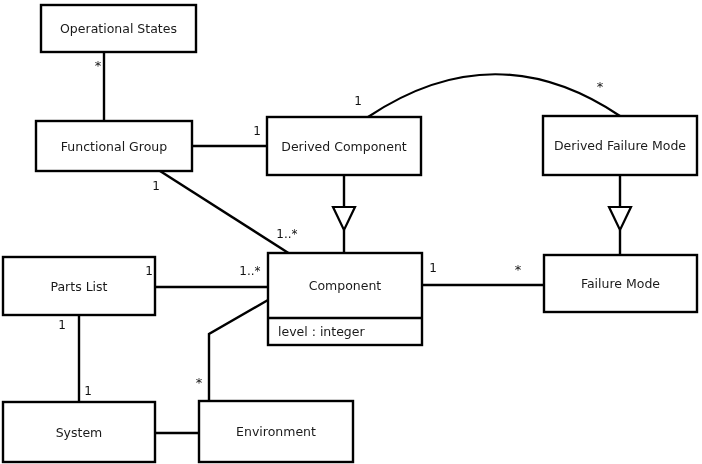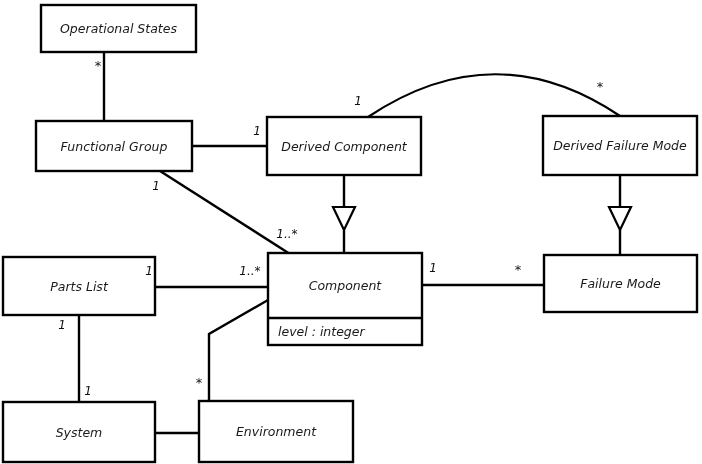--- a/index.html
+++ b/index.html
@@ -7,21 +7,20 @@
     padding: 0;
     background: #ffffff;
   }
   #diagram-root {
     position: relative;
     width: 702px;
     height: 464px;
     background: #ffffff;
     font-family: "DejaVu Sans", sans-serif;
     overflow: hidden;
-    font-style: italic;
   }
   svg.uml-canvas {
     position: absolute;
     left: 0;
     top: 0;
     width: 702px;
     height: 464px;
     display: block;
   }
   .cls-box {

